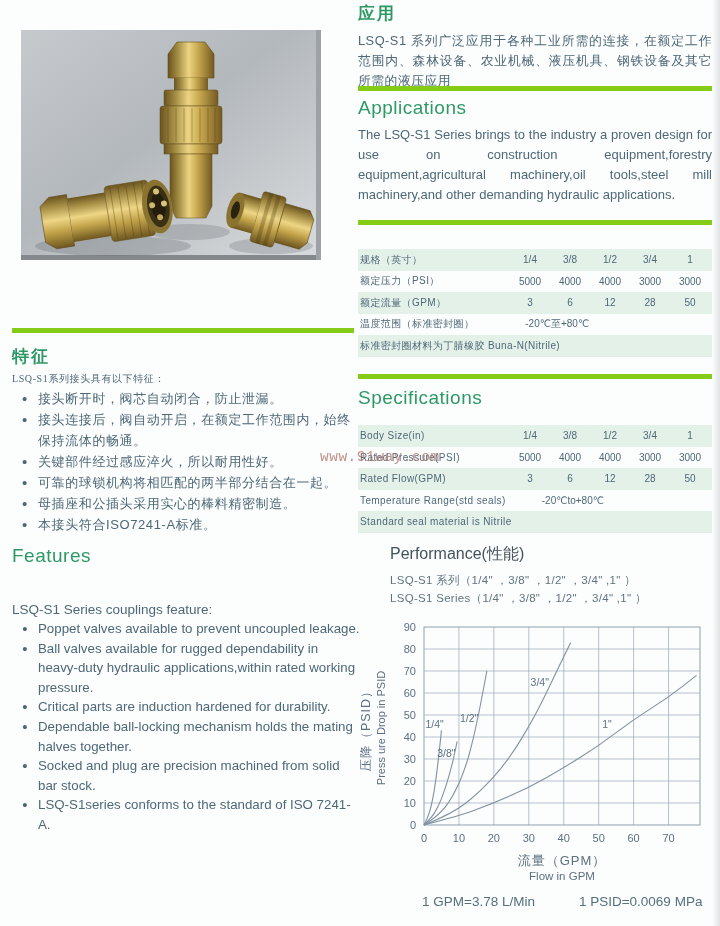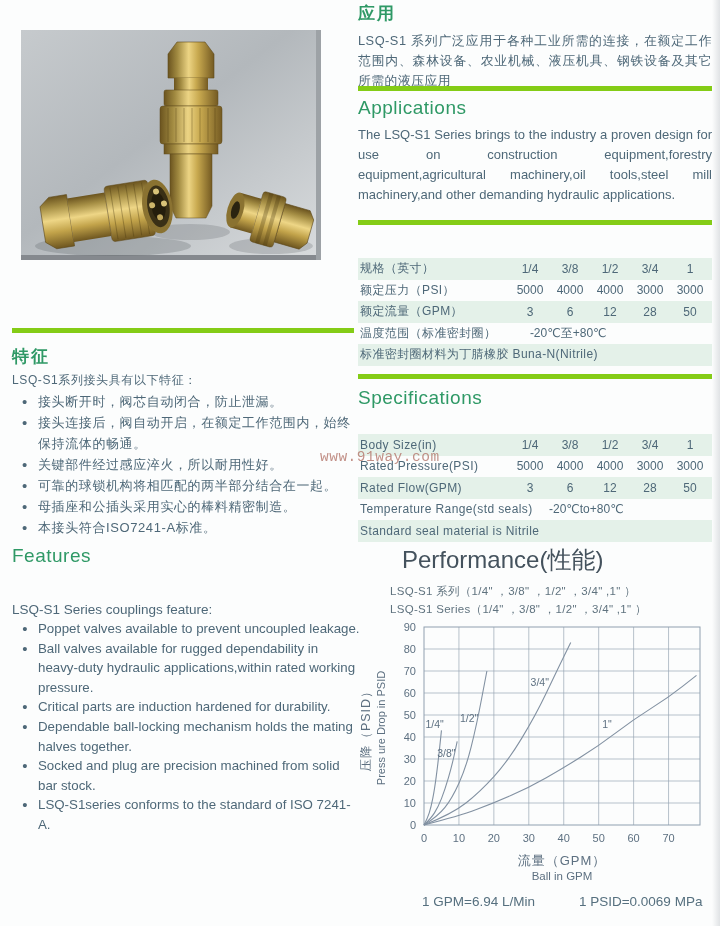--- a/index.html
+++ b/index.html
@@ -20,35 +20,35 @@
   .hairline-top{border-top:5px solid #84cc16;}
 
   .sec-app-cn{left:358px;top:2px;width:354px;}
   .sec-app-en{left:358px;top:86px;width:354px;padding-top:6px;}
   .sec-tech{left:358px;top:220px;width:354px;padding-top:8px;}
   .sec-spec{left:358px;top:374px;width:354px;padding-top:8px;}
   .sec-feat-cn{left:12px;top:328px;width:342px;padding-top:12px;}
   .sec-feat-en{left:12px;top:545px;width:348px;}
   .sec-perf{left:390px;top:544px;width:322px;}
 
-  .perf-title{color:#44525d;font-size:24px;font-weight:500;margin:0 0 6px 12px;}
+  .perf-title{color:#44525d;font-size:16px;font-weight:500;margin:0 0 6px 0;}
   .perf-sub{color:#60737f;font-size:11.5px;line-height:1.6;margin:0;letter-spacing:.3px;}
 
   
   .bullet-item{display:flex;color:#4e6878;}
   .cn-list .bullet-item{font-size:13px;line-height:21px;letter-spacing:.6px;}
   .en-list .bullet-item{font-size:13.3px;line-height:19.6px;}
   .dot{width:26px;flex:0 0 26px;text-align:center;font-size:15px;}
   .btext{flex:1;}
   .list-intro{color:#4e6878;margin:4px 0 2px 0;}
-  .cn-intro{font-size:12px;letter-spacing:.6px;}
+  .cn-intro{font-size:10px;letter-spacing:.6px;font-family:Liberation Serif, serif;}
   .en-intro{font-size:13.5px;margin-top:35px;}
 
   
-  .spec-table{margin-top:25px;color:#4e6878;font-size:12px;}
+  .spec-table{margin-top:16px;color:#4e6878;font-size:10px;}
   .t-row{display:grid;grid-template-columns:150px repeat(5,1fr);align-items:center;
     min-height:19.5px;padding:1px 2px;}
   .t-row:nth-child(odd){background:#e4f1e9;}
   .t-label{text-align:left;letter-spacing:.4px;white-space:nowrap;}
   .t-val{text-align:center;}
   .t-row.t-span{grid-template-columns:auto 1fr;}
   .t-row.t-span .t-val{text-align:center;padding-right:70px;}
   .t-row.t-full{grid-template-columns:1fr;}
 
   
@@ -363,24 +363,24 @@
       </svg>
   </div>
 
   <div class="abs ylab">
     <div class="l1">压降（PSID）</div>
     <div class="l2">Press ure Drop in PSID</div>
   </div>
 
   <div class="abs xlab">
     <div class="l1">流量（GPM）</div>
-    <div class="l2">Ball in GPM</div>
+    <div class="l2">Flow in GPM</div>
   </div>
 
   <div class="abs chart-footer">
-    <span>1 GPM=6.94 L/Min</span>
+    <span>1 GPM=3.78 L/Min</span>
     <span>1 PSID=0.0069 MPa</span>
   </div>
 
   <div class="abs watermark">www.91way.com</div>
 
   <div class="page-edge"></div>
 </div>
 
 </body></html>

